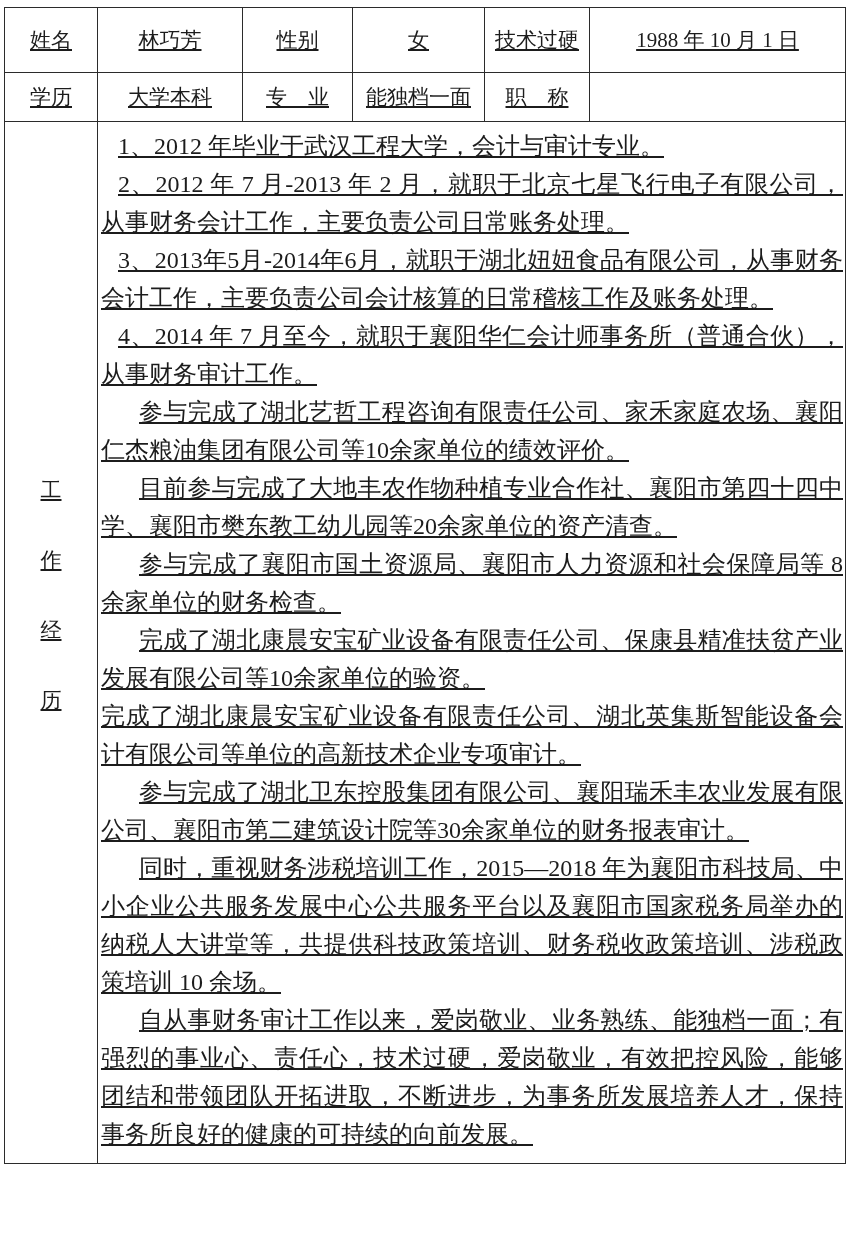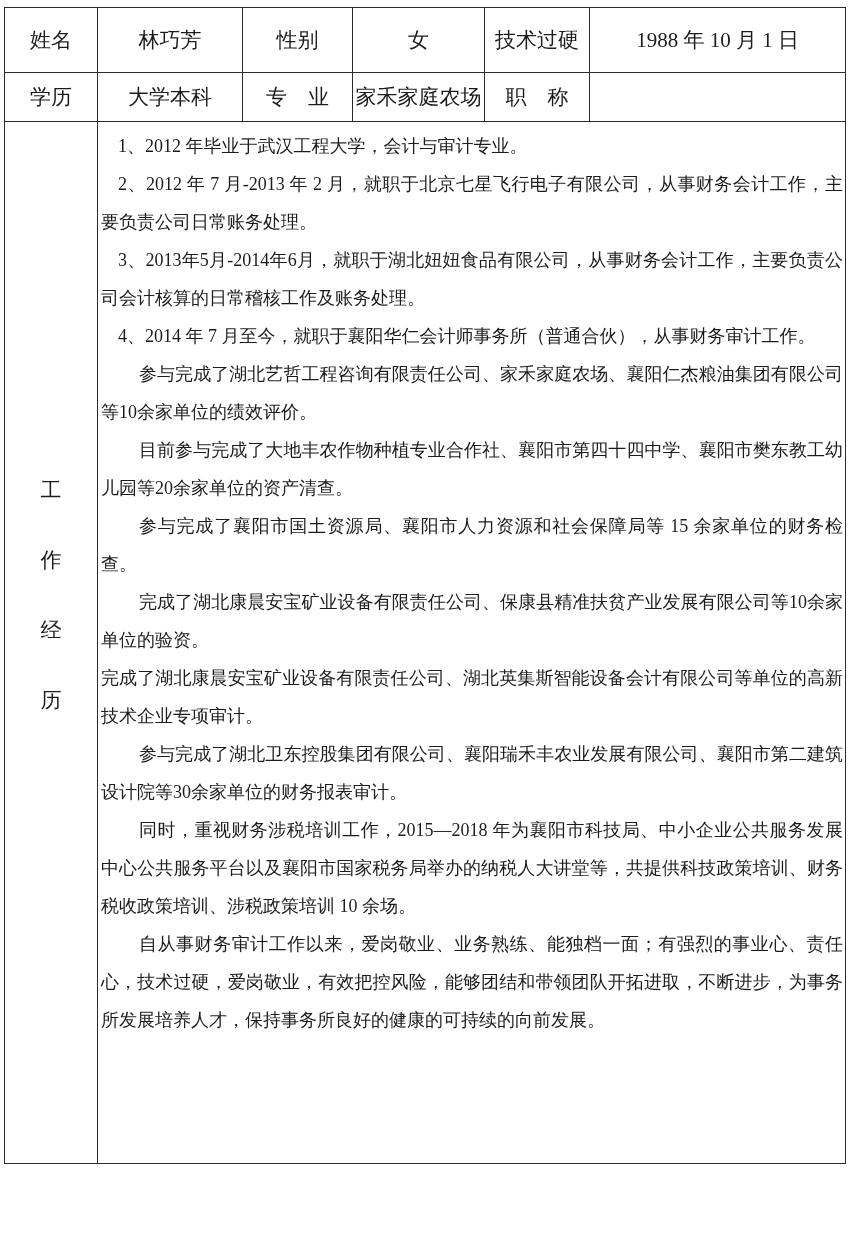--- a/index.html
+++ b/index.html
@@ -12,20 +12,21 @@
     height: 1245px;
     font-family: "Liberation Serif", "DejaVu Serif", serif;
     color: #1c1c1c;
     overflow: hidden;
   }
   table.resume {
     border-collapse: collapse;
     table-layout: fixed;
     width: 841px;
     margin: 7px 0 4px 4px;
+    text-decoration: underline;
   }
   .resume th, .resume td {
     border: 1.5px solid #2b2b2b;
     font-weight: normal;
     font-size: 21px;
     text-align: center;
     vertical-align: middle;
     padding: 0;
     overflow: hidden;
   }
@@ -34,21 +35,21 @@
   tr.r3 { height: 61px; }
   tr.r4 { height: 1042px; }
 
   td.exp-cell {
     vertical-align: top;
     text-align: left;
     padding: 5px 2px 0 3px;
   }
   .exp-cell p {
     margin: 0;
-    font-size: 18px;
+    font-size: 24px;
     line-height: 38px;
     text-align: justify;
     text-justify: inter-ideograph;
   }
   .indent    { text-indent: 38px; }
   .indent-sm { text-indent: 17px; }
   .no-indent { text-indent: 0; }
 
   .vlabel {
     display: flex;
@@ -83,41 +84,41 @@
       <td>林巧芳</td>
       <th>性别</th>
       <td>女</td>
       <th>技术过硬</th>
       <td>1988 年 10 月 1 日</td>
     </tr>
     <tr class="r2">
       <th>学历</th>
       <td>大学本科</td>
       <th>专　业</th>
-      <td>家禾家庭农场</td>
+      <td>能独档一面</td>
       <th>职　称</th>
       <td></td>
     </tr>
     <tr class="r4">
       <th>
         <div class="vlabel">
           <span>工</span>
           <span>作</span>
           <span>经</span>
           <span>历</span>
         </div>
       </th>
       <td colspan="5" class="exp-cell">
         <p class="indent-sm">1、2012 年毕业于武汉工程大学，会计与审计专业。</p>
         <p class="indent-sm">2、2012 年 7 月-2013 年 2 月，就职于北京七星飞行电子有限公司，从事财务会计工作，主要负责公司日常账务处理。</p>
         <p class="indent-sm">3、2013年5月-2014年6月，就职于湖北妞妞食品有限公司，从事财务会计工作，主要负责公司会计核算的日常稽核工作及账务处理。</p>
         <p class="indent-sm">4、2014 年 7 月至今，就职于襄阳华仁会计师事务所（普通合伙），从事财务审计工作。</p>
         <p class="indent">参与完成了湖北艺哲工程咨询有限责任公司、家禾家庭农场、襄阳仁杰粮油集团有限公司等10余家单位的绩效评价。</p>
         <p class="indent">目前参与完成了大地丰农作物种植专业合作社、襄阳市第四十四中学、襄阳市樊东教工幼儿园等20余家单位的资产清查。</p>
-        <p class="indent">参与完成了襄阳市国土资源局、襄阳市人力资源和社会保障局等 15 余家单位的财务检查。</p>
+        <p class="indent">参与完成了襄阳市国土资源局、襄阳市人力资源和社会保障局等 8 余家单位的财务检查。</p>
         <p class="indent">完成了湖北康晨安宝矿业设备有限责任公司、保康县精准扶贫产业发展有限公司等10余家单位的验资。</p>
         <p class="no-indent">完成了湖北康晨安宝矿业设备有限责任公司、湖北英集斯智能设备会计有限公司等单位的高新技术企业专项审计。</p>
         <p class="indent">参与完成了湖北卫东控股集团有限公司、襄阳瑞禾丰农业发展有限公司、襄阳市第二建筑设计院等30余家单位的财务报表审计。</p>
         <p class="indent">同时，重视财务涉税培训工作，2015—2018 年为襄阳市科技局、中小企业公共服务发展中心公共服务平台以及襄阳市国家税务局举办的纳税人大讲堂等，共提供科技政策培训、财务税收政策培训、涉税政策培训 10 余场。</p>
         <p class="indent">自从事财务审计工作以来，爱岗敬业、业务熟练、能独档一面；有强烈的事业心、责任心，技术过硬，爱岗敬业，有效把控风险，能够团结和带领团队开拓进取，不断进步，为事务所发展培养人才，保持事务所良好的健康的可持续的向前发展。</p>
       </td>
     </tr>
   </tbody>
 </table>
 

